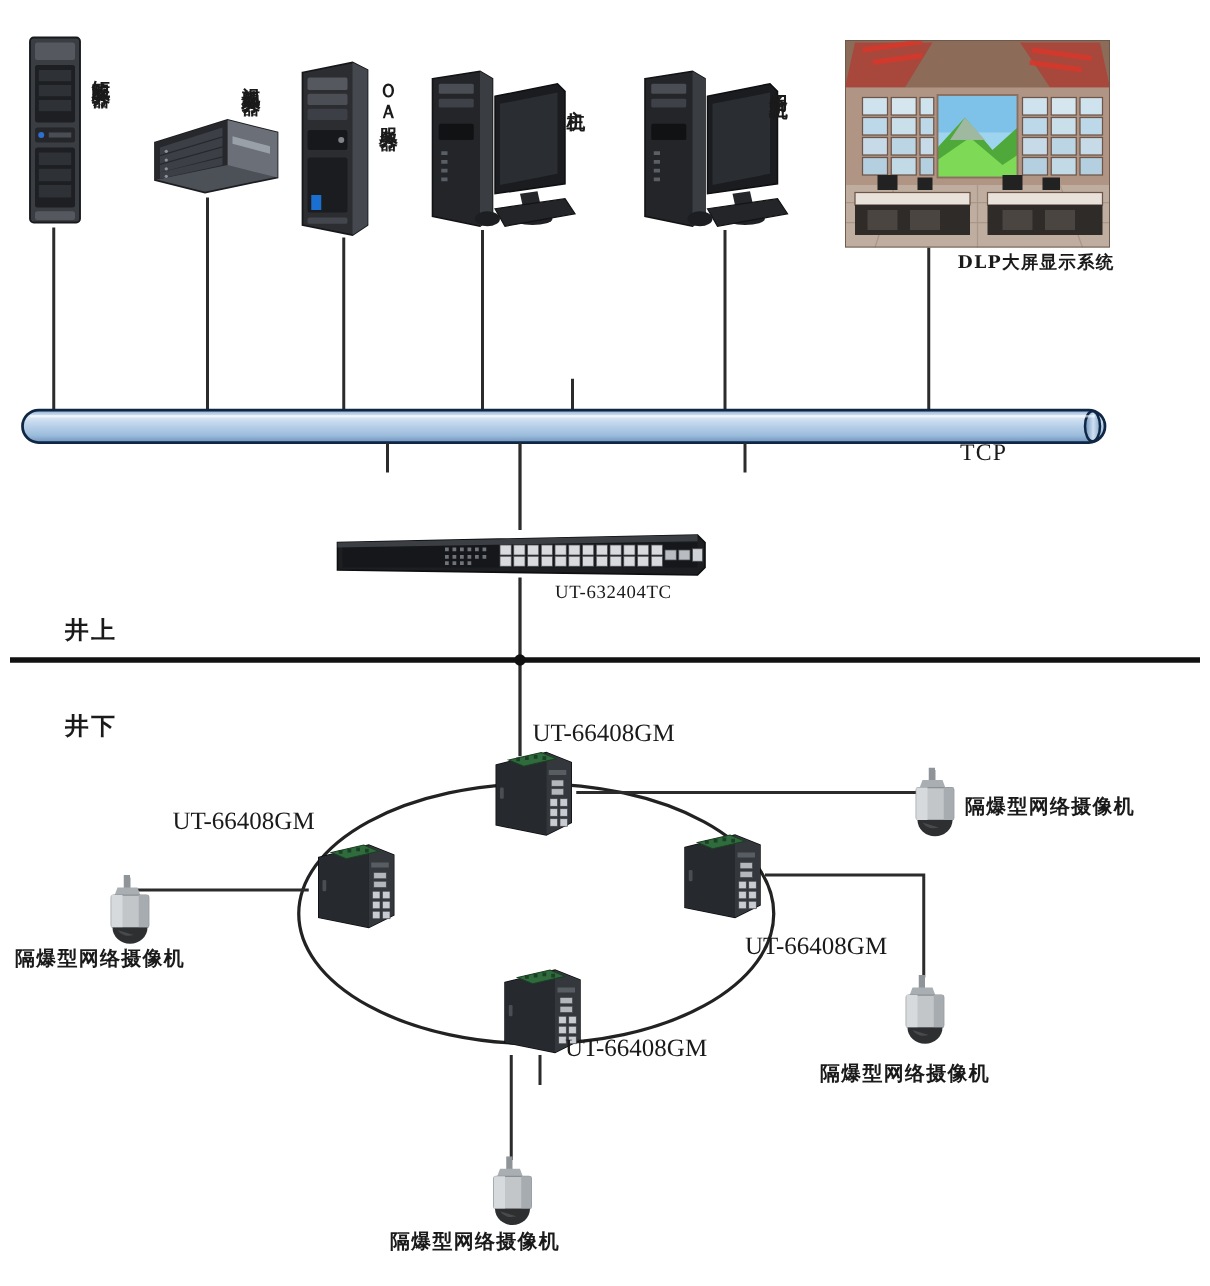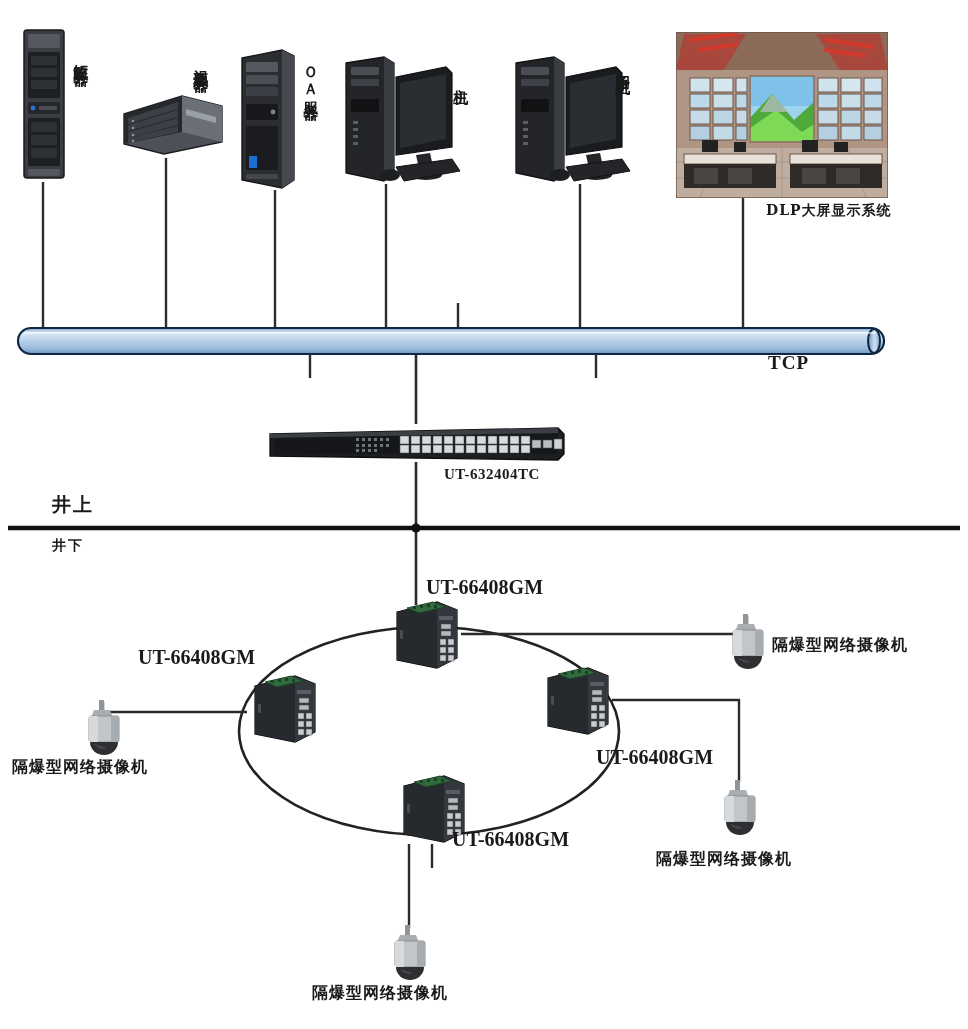--- a/index.html
+++ b/index.html
@@ -5,21 +5,21 @@
 <style>
   html,body{margin:0;padding:0;background:#ffffff;}
   body{
     font-family:"Liberation Serif","DejaVu Serif",serif;
     width:968px;height:1029px;position:relative;overflow:hidden;
   }
   #stage{position:absolute;left:0;top:0;width:968px;height:1029px;}
   .lbl{position:absolute;color:#1a1a1a;white-space:pre;line-height:1.12;}
   .lbl-v{writing-mode:vertical-rl;text-orientation:upright;}
   .cn{font-family:"DejaVu Serif","Liberation Serif",serif;font-weight:600;}
-  .mono-lbl{font-family:"Liberation Serif","DejaVu Serif",serif;font-weight:bold;}
+  .mono-lbl{font-family:"Liberation Serif","DejaVu Serif",serif;}
   svg{position:absolute;left:0;top:0;}
   .dev{position:absolute;}
 </style>
 </head>
 <body>
 
 <div id="stage">
 
   <svg width="968" height="1029" viewBox="0 0 968 1029">
     <defs>
@@ -321,21 +321,21 @@
       <g fill="#b9bdc2" stroke="#4a4d52" stroke-width="0.6">
         <rect x="266" y="16" width="9" height="8"></rect>
           <rect x="277" y="16" width="9" height="8"></rect>
       </g>
       <rect x="288" y="15" width="8" height="10" fill="#cfd2d6" stroke="#4a4d52" stroke-width="0.6"></rect>
     </svg>
   </div>
   <div class="lbl mono-lbl" style="left:444px;top:466px;font-size:15px;letter-spacing:0.5px;">UT-632404TC</div>
 
   <div class="lbl cn" style="left:52px;top:494px;font-size:19px;letter-spacing:2px;">井上</div>
-  <div class="lbl cn" style="left:52px;top:538px;font-size:14px;letter-spacing:2px;">井下</div>
+  <div class="lbl cn" style="left:52px;top:571px;font-size:19px;letter-spacing:2px;">井下</div>
 
   <div class="dev" style="left:389px;top:598px;width:76px;height:74px;">
     <svg width="76" height="74" viewBox="0 0 76 74">
       <polygon points="8,14 48,4 68,12 68,60 48,70 8,62" fill="#1e2124" stroke="#0c0d0f" stroke-width="1.2"></polygon>
       <polygon points="48,4 68,12 68,60 48,70" fill="#34383d"></polygon>
       <polygon points="8,14 48,4 48,70 8,62" fill="#26292d"></polygon>
 
       <polygon points="18,10 44,4 56,9 30,15" fill="#2f6b3c" stroke="#1c3f24" stroke-width="0.9"></polygon>
       <g fill="#1b4026">
           <rect x="24" y="8" width="3" height="3"></rect>

